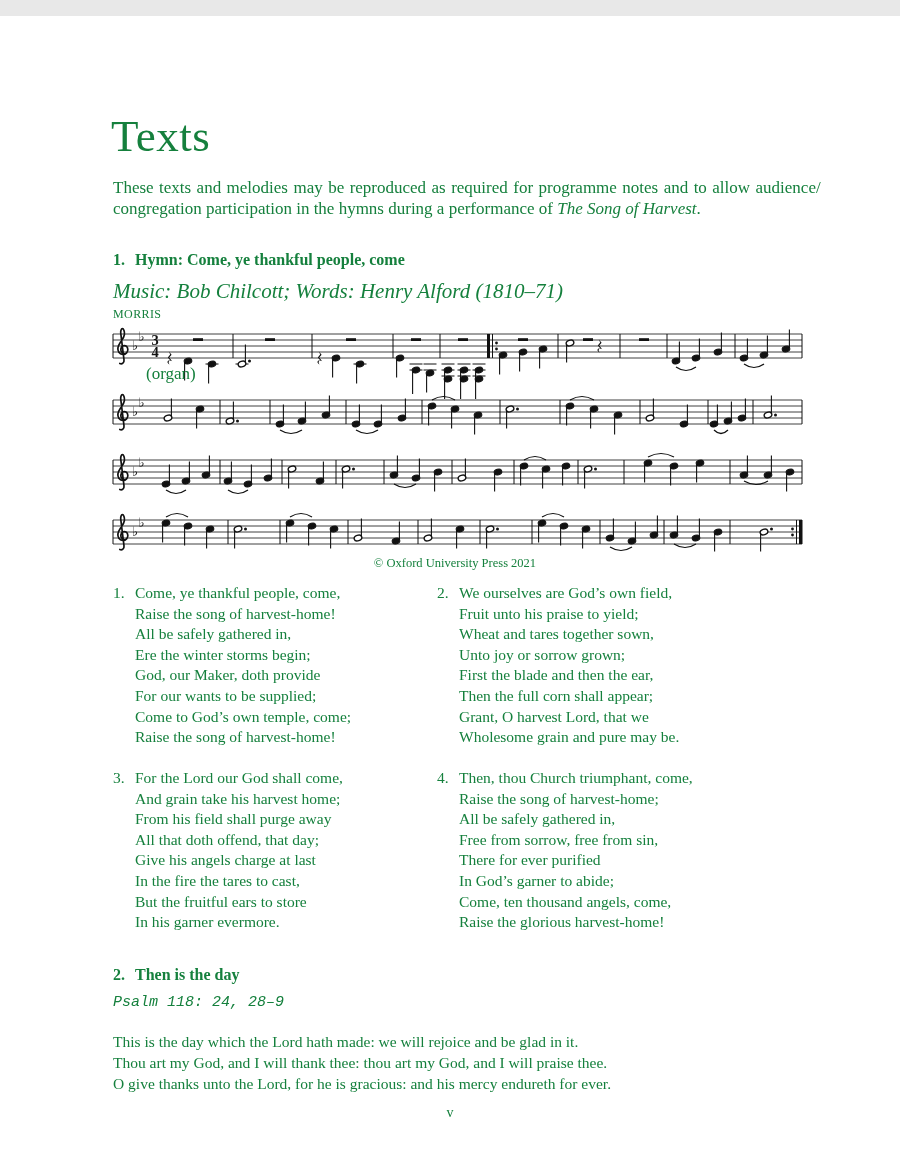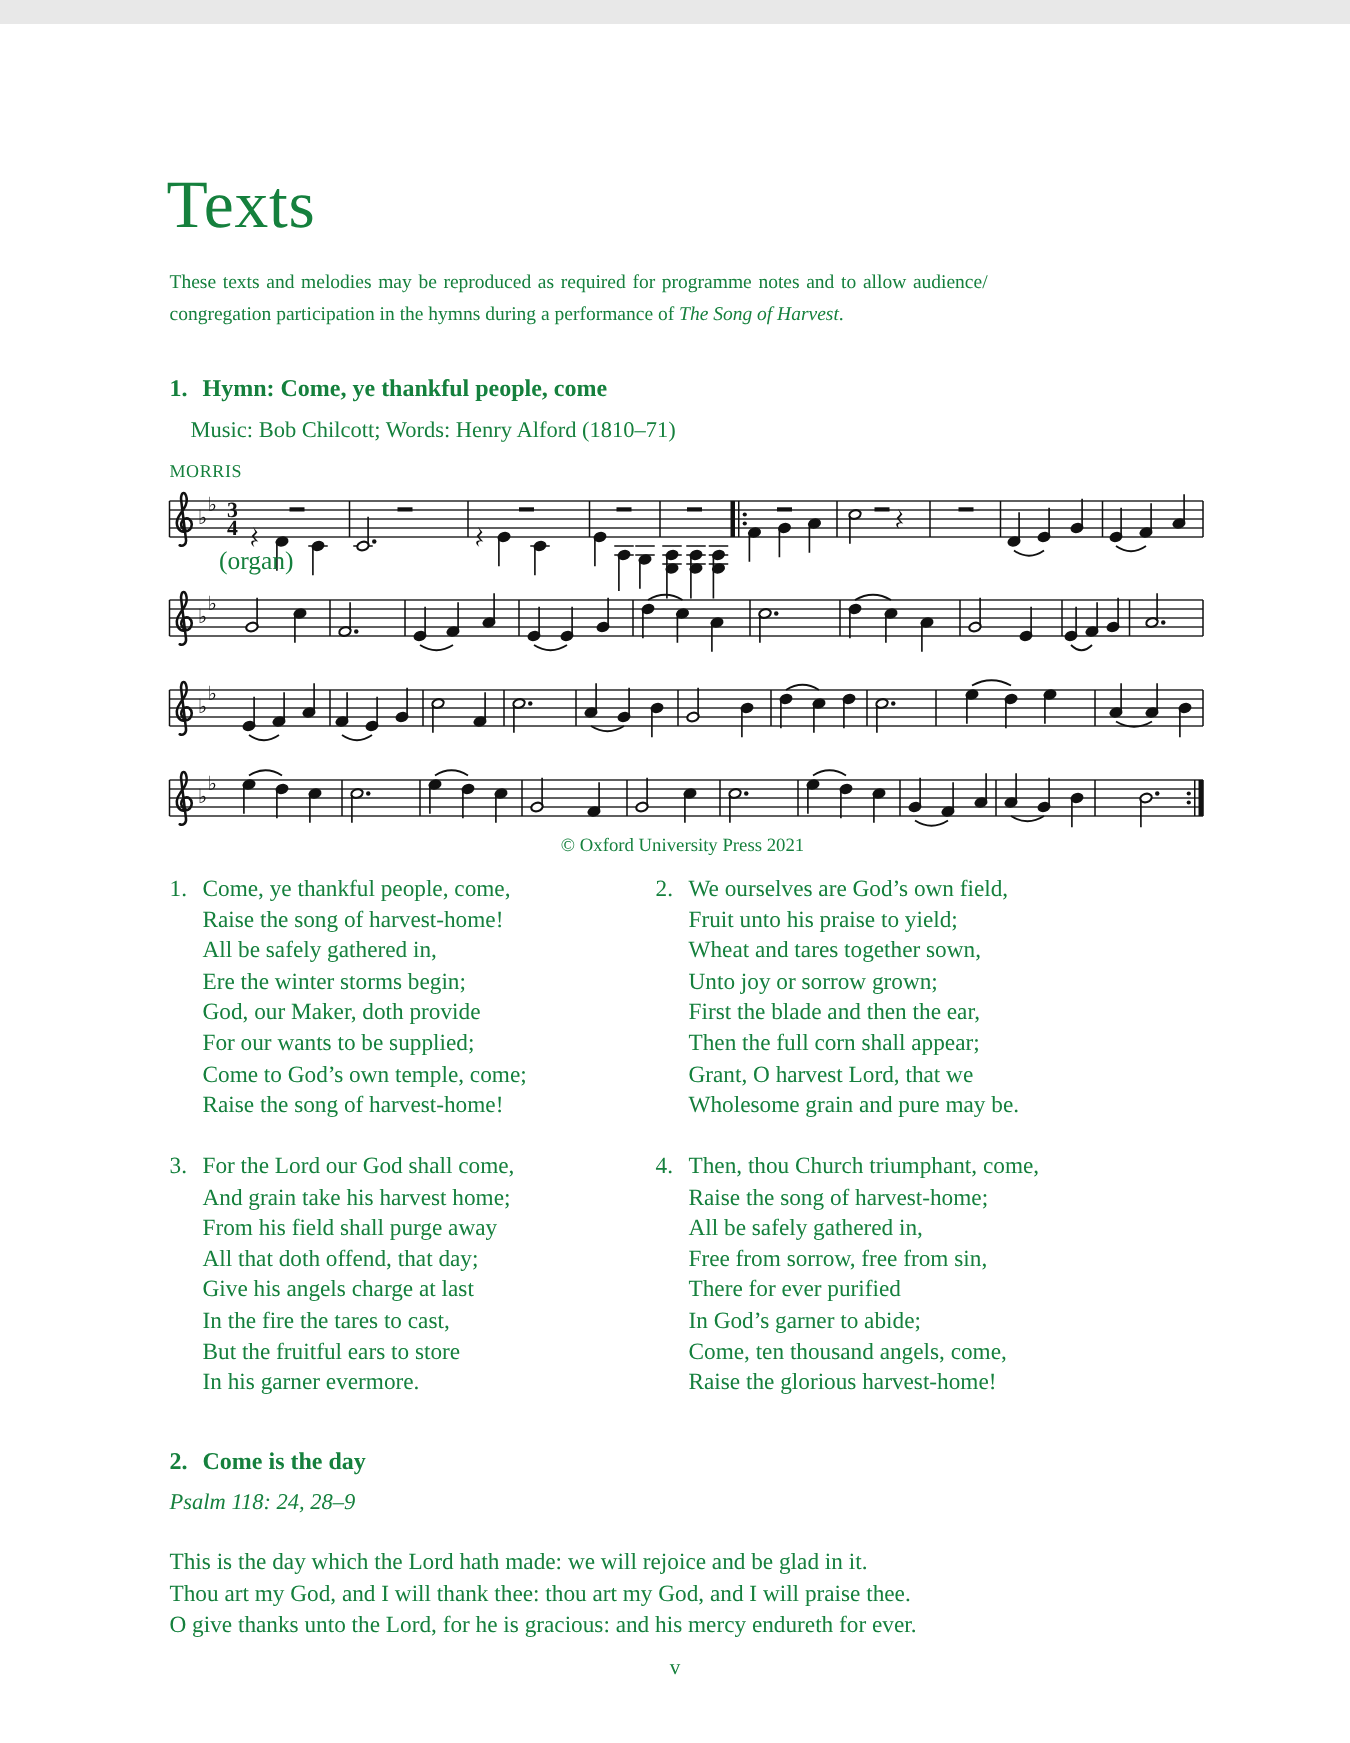--- a/index.html
+++ b/index.html
@@ -3,37 +3,37 @@
 <meta charset="utf-8">
 <style>
   html,body{margin:0;padding:0;background:#e8e8e8;}
   .page{
     position:relative;width:900px;height:1162px;background:#ffffff;
     margin:16px auto;overflow:hidden;color:#15803d;
     font-family:"Liberation Serif","DejaVu Serif",serif;
   }
   .abs{position:absolute;}
   .title{left:111px;top:97px;font-size:45px;line-height:1.05;font-weight:400;letter-spacing:0.5px;}
-  .intro{left:113px;top:161px;width:690px;font-size:13px;line-height:21px;}
+  .intro{left:113px;top:161px;width:690px;font-size:17px;line-height:21px;}
   .intro-line1{white-space:nowrap;word-spacing:1.2px;}
   .section-heading{font-weight:bold;font-size:16px;display:flex;}
   .section-num{width:22px;flex:0 0 auto;}
   .h1-heading{left:113px;top:235px;}
-  .credit{left:127px;top:263px;font-size:15px;}
+  .credit{left:113px;top:263px;font-size:21px;font-style:italic;}
   .tune-name{left:113px;top:291px;font-size:12px;letter-spacing:0.4px;}
   .music-wrap{left:108px;top:306px;width:698px;height:248px;}
   .organ-label{left:146px;top:348px;font-size:17px;}
   .copyright{left:108px;top:540px;width:694px;text-align:center;font-size:12.5px;}
   .verses-row{left:0;top:0;width:900px;height:170px;}
   .verse{position:absolute;display:flex;font-size:15.5px;line-height:20.6px;}
   .verse.col-a{left:113px;}
   .verse.col-b{left:437px;}
   .verse-num{width:22px;flex:0 0 auto;}
   .h2-heading{left:113px;top:950px;}
-  .psalm-source{left:113px;top:978px;font-size:15px;font-style:italic;}
+  .psalm-source{left:113px;top:978px;font-size:15px;font-style:italic;font-family:Liberation Mono, monospace;}
   .psalm-lines{left:113px;top:1016px;width:700px;font-size:15.5px;line-height:20.8px;}
   .page-number{left:0;top:1089px;width:900px;text-align:center;font-size:14px;}
 </style>
 </head>
 <body>
 
 <div class="page">
 
   <div class="abs title">Texts</div>
 
@@ -428,21 +428,21 @@
           <div class="verse-line">There for ever purified</div>
           <div class="verse-line">In God’s garner to abide;</div>
           <div class="verse-line">Come, ten thousand angels, come,</div>
           <div class="verse-line">Raise the glorious harvest-home!</div>
         </div>
       </div>
     </div>
 
   <div class="abs section-heading h2-heading">
     <span class="section-num">2.</span>
-    <span>Come is the day</span>
+    <span>Then is the day</span>
   </div>
   <div class="abs psalm-source">Psalm 118: 24, 28–9</div>
   <div class="abs psalm-lines">
       <div>This is the day which the Lord hath made: we will rejoice and be glad in it.</div>
       <div>Thou art my God, and I will thank thee: thou art my God, and I will praise thee.</div>
       <div>O give thanks unto the Lord, for he is gracious: and his mercy endureth for ever.</div>
     </div>
 
   <div class="abs page-number">v</div>
 

